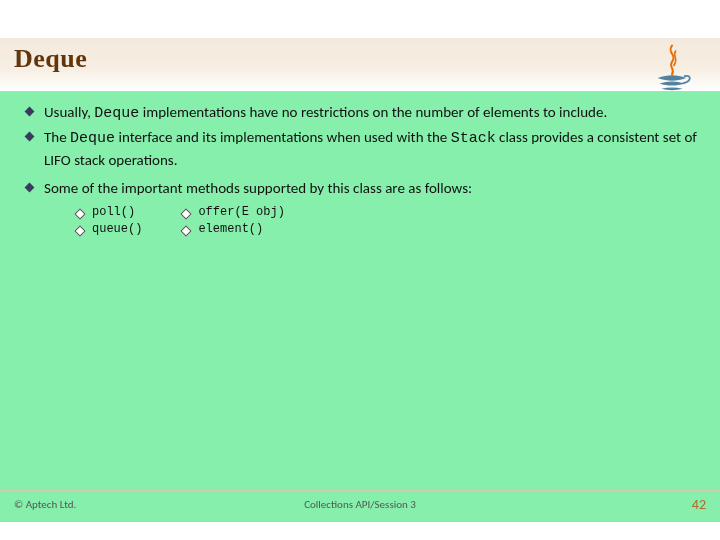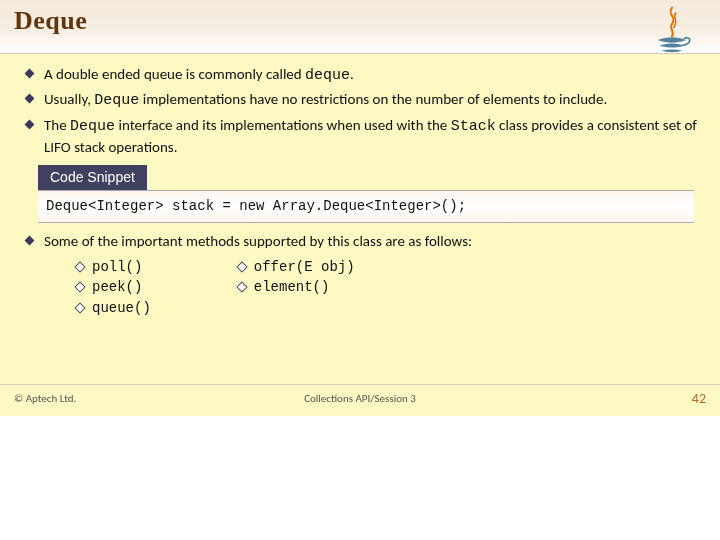--- a/index.html
+++ b/index.html
@@ -1,17 +1,17 @@
 <!DOCTYPE html>
 <html><head>
 <meta charset="utf-8">
 <style>
   * { box-sizing: border-box; margin: 0; padding: 0; }
   html, body { width: 720px; height: 540px; font-family: Calibri, "Segoe UI", Arial, sans-serif; overflow: hidden; background: #fff; }
-  .slide { position: relative; width: 720px; height: 416px; background: #fef9c3; }
+  .slide { position: relative; width: 720px; height: 484px; background: #86efac; margin-top: 38px; }
   .header {
     height: 54px;
     background: linear-gradient(to bottom, #f4e9dd 0%, #f7efe4 60%, #ffffff 100%);
     border-bottom: 1px solid #d8c9b6;
     padding: 6px 14px 0 14px;
     position: relative;
   }
   .title {
     font-family: "Comic Sans MS", "Marker Felt", cursive;
     font-size: 26px;
@@ -50,21 +50,21 @@
   }
   .snippet-code {
     border-top: 1px solid #aaa;
     border-bottom: 1px solid #aaa;
     background: linear-gradient(to bottom, #fdf6ee, #fff, #fdf6ee);
     font-family: "Courier New", monospace;
     font-size: 14px;
     padding: 6px 8px;
     color: #111;
   }
-  .methods { margin: 6px 0 0 60px; display: flex; gap: 87px; font-size: 14px; }
+  .methods { margin: 6px 0 0 60px; display: flex; gap: 40px; font-size: 12px; }
   .methods ul { list-style: none; }
   .methods li { position: relative; padding-left: 16px; font-family: "Courier New", monospace; line-height: 1.45; }
   .methods li::before {
     content: "";
     position: absolute;
     left: 0; top: 6px;
     width: 6px; height: 6px;
     border: 1px solid #555;
     transform: rotate(45deg);
     background: #fff;
@@ -97,45 +97,37 @@
       <path d="M14 40 C26 36 34 36 46 40 C34 44 26 44 14 40 Z" fill="#5382a1"></path>
       <path d="M16 46 C26 43 34 43 44 46 C34 49 26 49 16 46 Z" fill="#5382a1"></path>
       <path d="M18 52 C26 50 34 50 42 52 C34 54 26 54 18 52 Z" fill="#5382a1"></path>
       <path d="M44 38 C52 36 52 44 42 46" stroke="#5382a1" stroke-width="2" fill="none" stroke-linecap="round"></path>
     </svg>
   </div>
 
   <div class="body">
     <ul class="bullets">
       <li>
-        <span>A double ended queue is commonly called </span><span class="mono">deque</span><span>.</span>
-      </li>
-      <li>
         <span>Usually, </span><span class="mono">Deque</span><span> implementations have no restrictions on the number of elements to include.</span>
       </li>
       <li>
         <span>The </span><span class="mono">Deque</span><span> interface and its implementations when used with the </span><span class="mono">Stack</span><span> class provides a consistent set of LIFO stack operations.</span>
       </li>
     </ul>
 
-    <div class="snippet-wrap">
-      <div class="snippet-tab">Code Snippet</div>
-      <div class="snippet-code">Deque&lt;Integer&gt; stack = new Array.Deque&lt;Integer&gt;();</div>
-    </div>
 
     <ul class="bullets" style="margin-top:8px">
       <li>
         <span>Some of the important methods supported by this class are as follows:</span>
       </li>
     </ul>
 
     <div class="methods">
       <ul>
         <li>poll()</li>
-        <li>peek()</li>
         <li>queue()</li>
       </ul>
       <ul>
         <li>offer(E obj)</li>
         <li>element()</li>
       </ul>
     </div>
   </div>
 
   <div class="footer">

